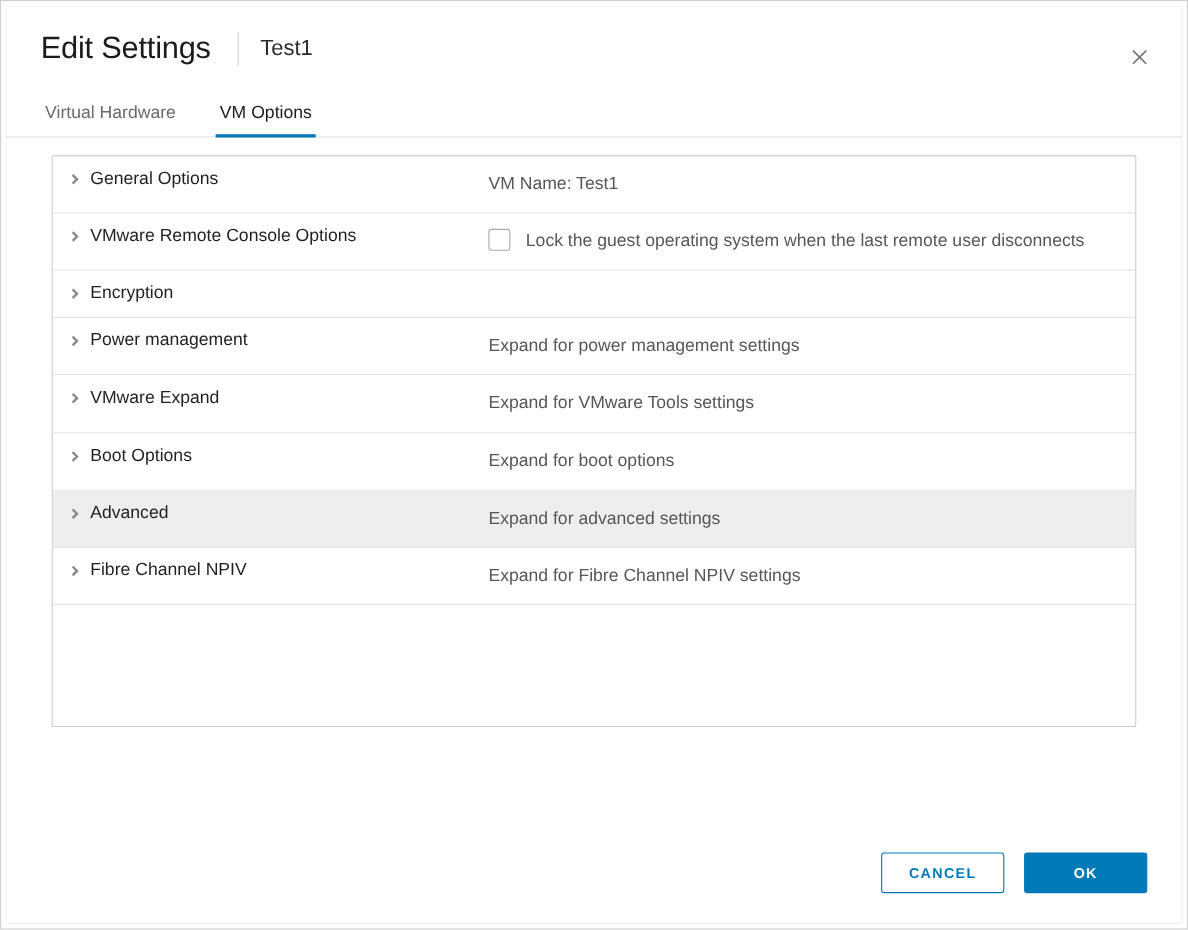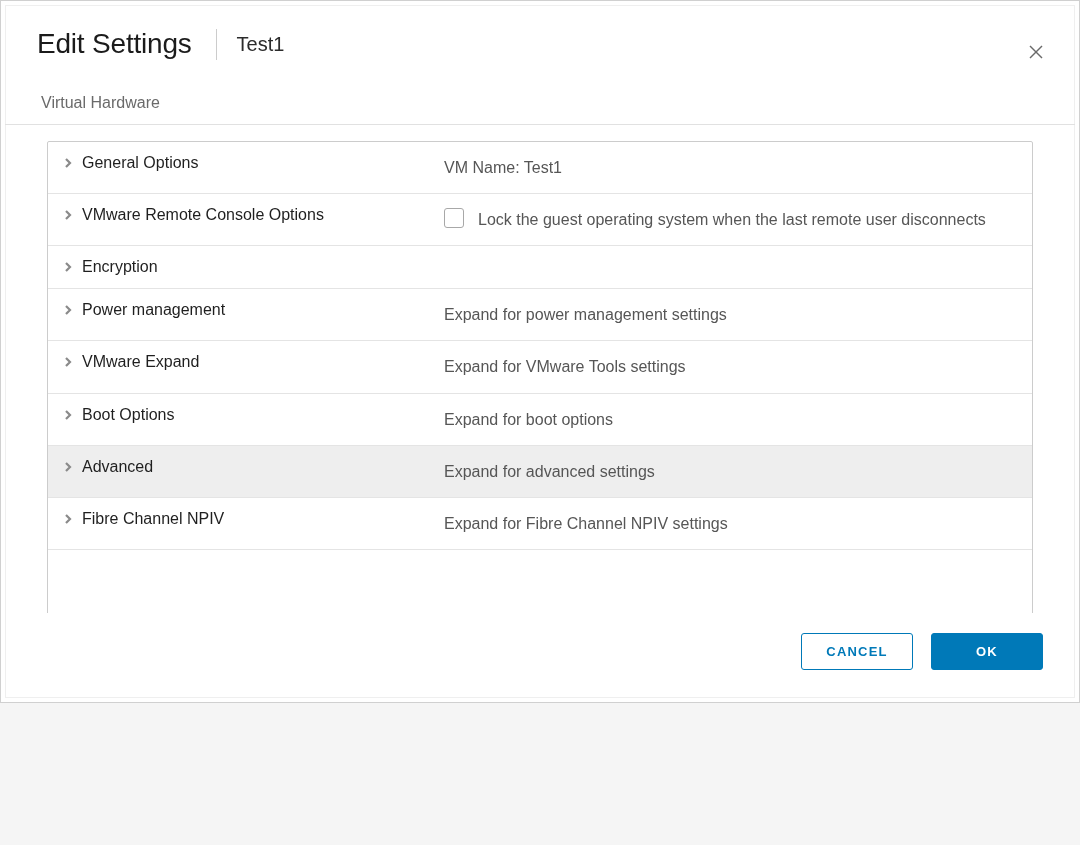--- a/index.html
+++ b/index.html
@@ -17,21 +17,21 @@
   html,body{margin:0;padding:0;height:100%;width:100%;}
   body{
     font-family:"Metropolis","Segoe UI","Helvetica Neue",Arial,sans-serif;
     background:#f5f5f5;
     color:var(--text);
     font-size:14px;
     -webkit-font-smoothing:antialiased;
   }
   .backdrop{
     width:1080px;
-    height:703px;
+    height:845px;
     position:relative;
     background:#ffffff;
     overflow:hidden;
     border:1px solid #d0d0d0;
     box-sizing:border-box;
   }
   .dialog{
     position:absolute;
     left:4px; right:4px; top:4px; bottom:4px;
     background:var(--dialog-bg);
@@ -196,20 +196,21 @@
       <div class="close-btn">
         <svg viewBox="0 0 24 24">
           <line x1="4" y1="4" x2="20" y2="20" stroke-width="1.8"></line>
           <line x1="20" y1="4" x2="4" y2="20" stroke-width="1.8"></line>
         </svg>
       </div>
     </div>
 
     <div class="tabstrip">
       <div class="tab">Virtual Hardware</div>
+      <div class="tab active">VM Options</div>
     </div>
 
     <div class="dialog-body">
       <div class="settings-panel">
 
         <div class="row">
           <div class="expander">
             <svg viewBox="0 0 10 10">
                 <polyline points="3,1 7,5 3,9"></polyline>
               </svg>

